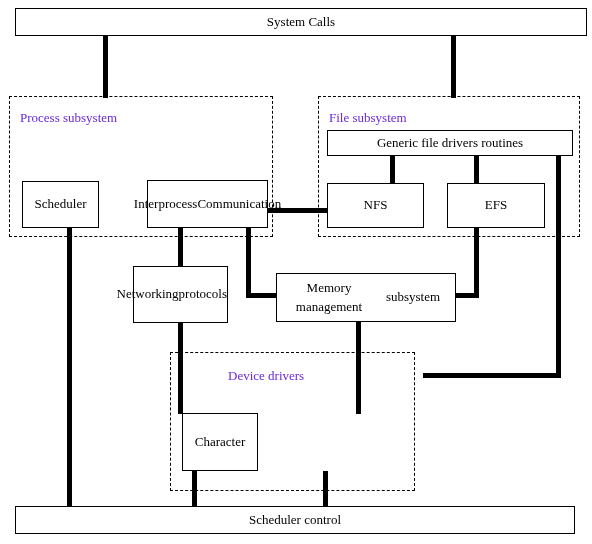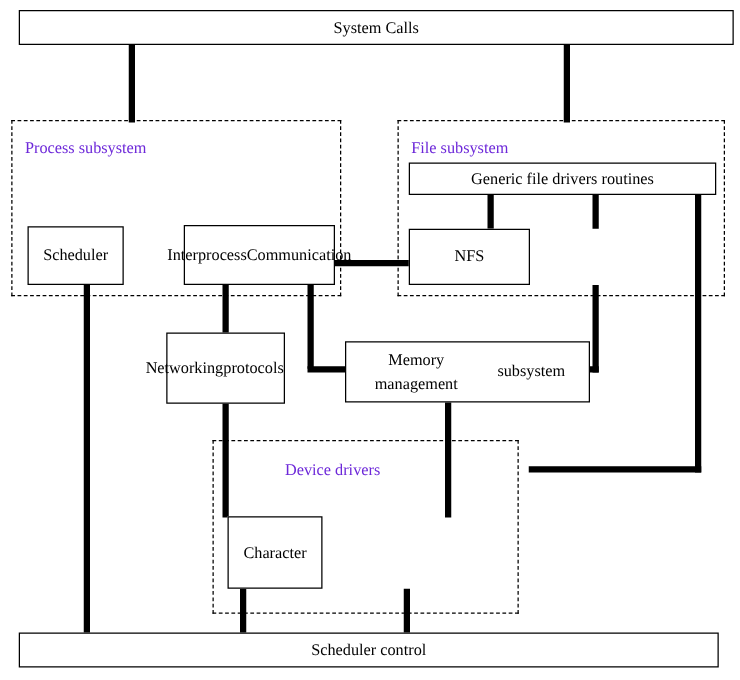--- a/index.html
+++ b/index.html
@@ -125,27 +125,30 @@
   </div>
 
   <div class="box" style="left:327px; top:130px; width:246px; height:26px;">
     <span>Generic file drivers routines</span>
   </div>
 
   <div class="box" style="left:327px; top:183px; width:97px; height:45px;">
     <span>NFS</span>
   </div>
 
+  <div class="box" style="left:447px; top:183px; width:98px; height:45px;">
+    <span>EFS</span>
+  </div>
 
   <div class="box two-line label-left" style="left:133px; top:266px; width:95px; height:57px;justify-content:flex-end;">
     <span>Networking</span>
     <span>protocols</span>
   </div>
 
-  <div class="box two-line label-left" style="left:276px; top:273px; width:196px; height:49px;">
+  <div class="box two-line label-left" style="left:276px; top:273px; width:180px; height:49px;">
     <span>Memory management</span>
     <span>subsystem</span>
   </div>
 
   <div class="box" style="left:182px; top:413px; width:76px; height:58px;">
     <span>Character</span>
   </div>
 
 
   <div class="box" style="left:15px; top:506px; width:560px; height:28px;">

